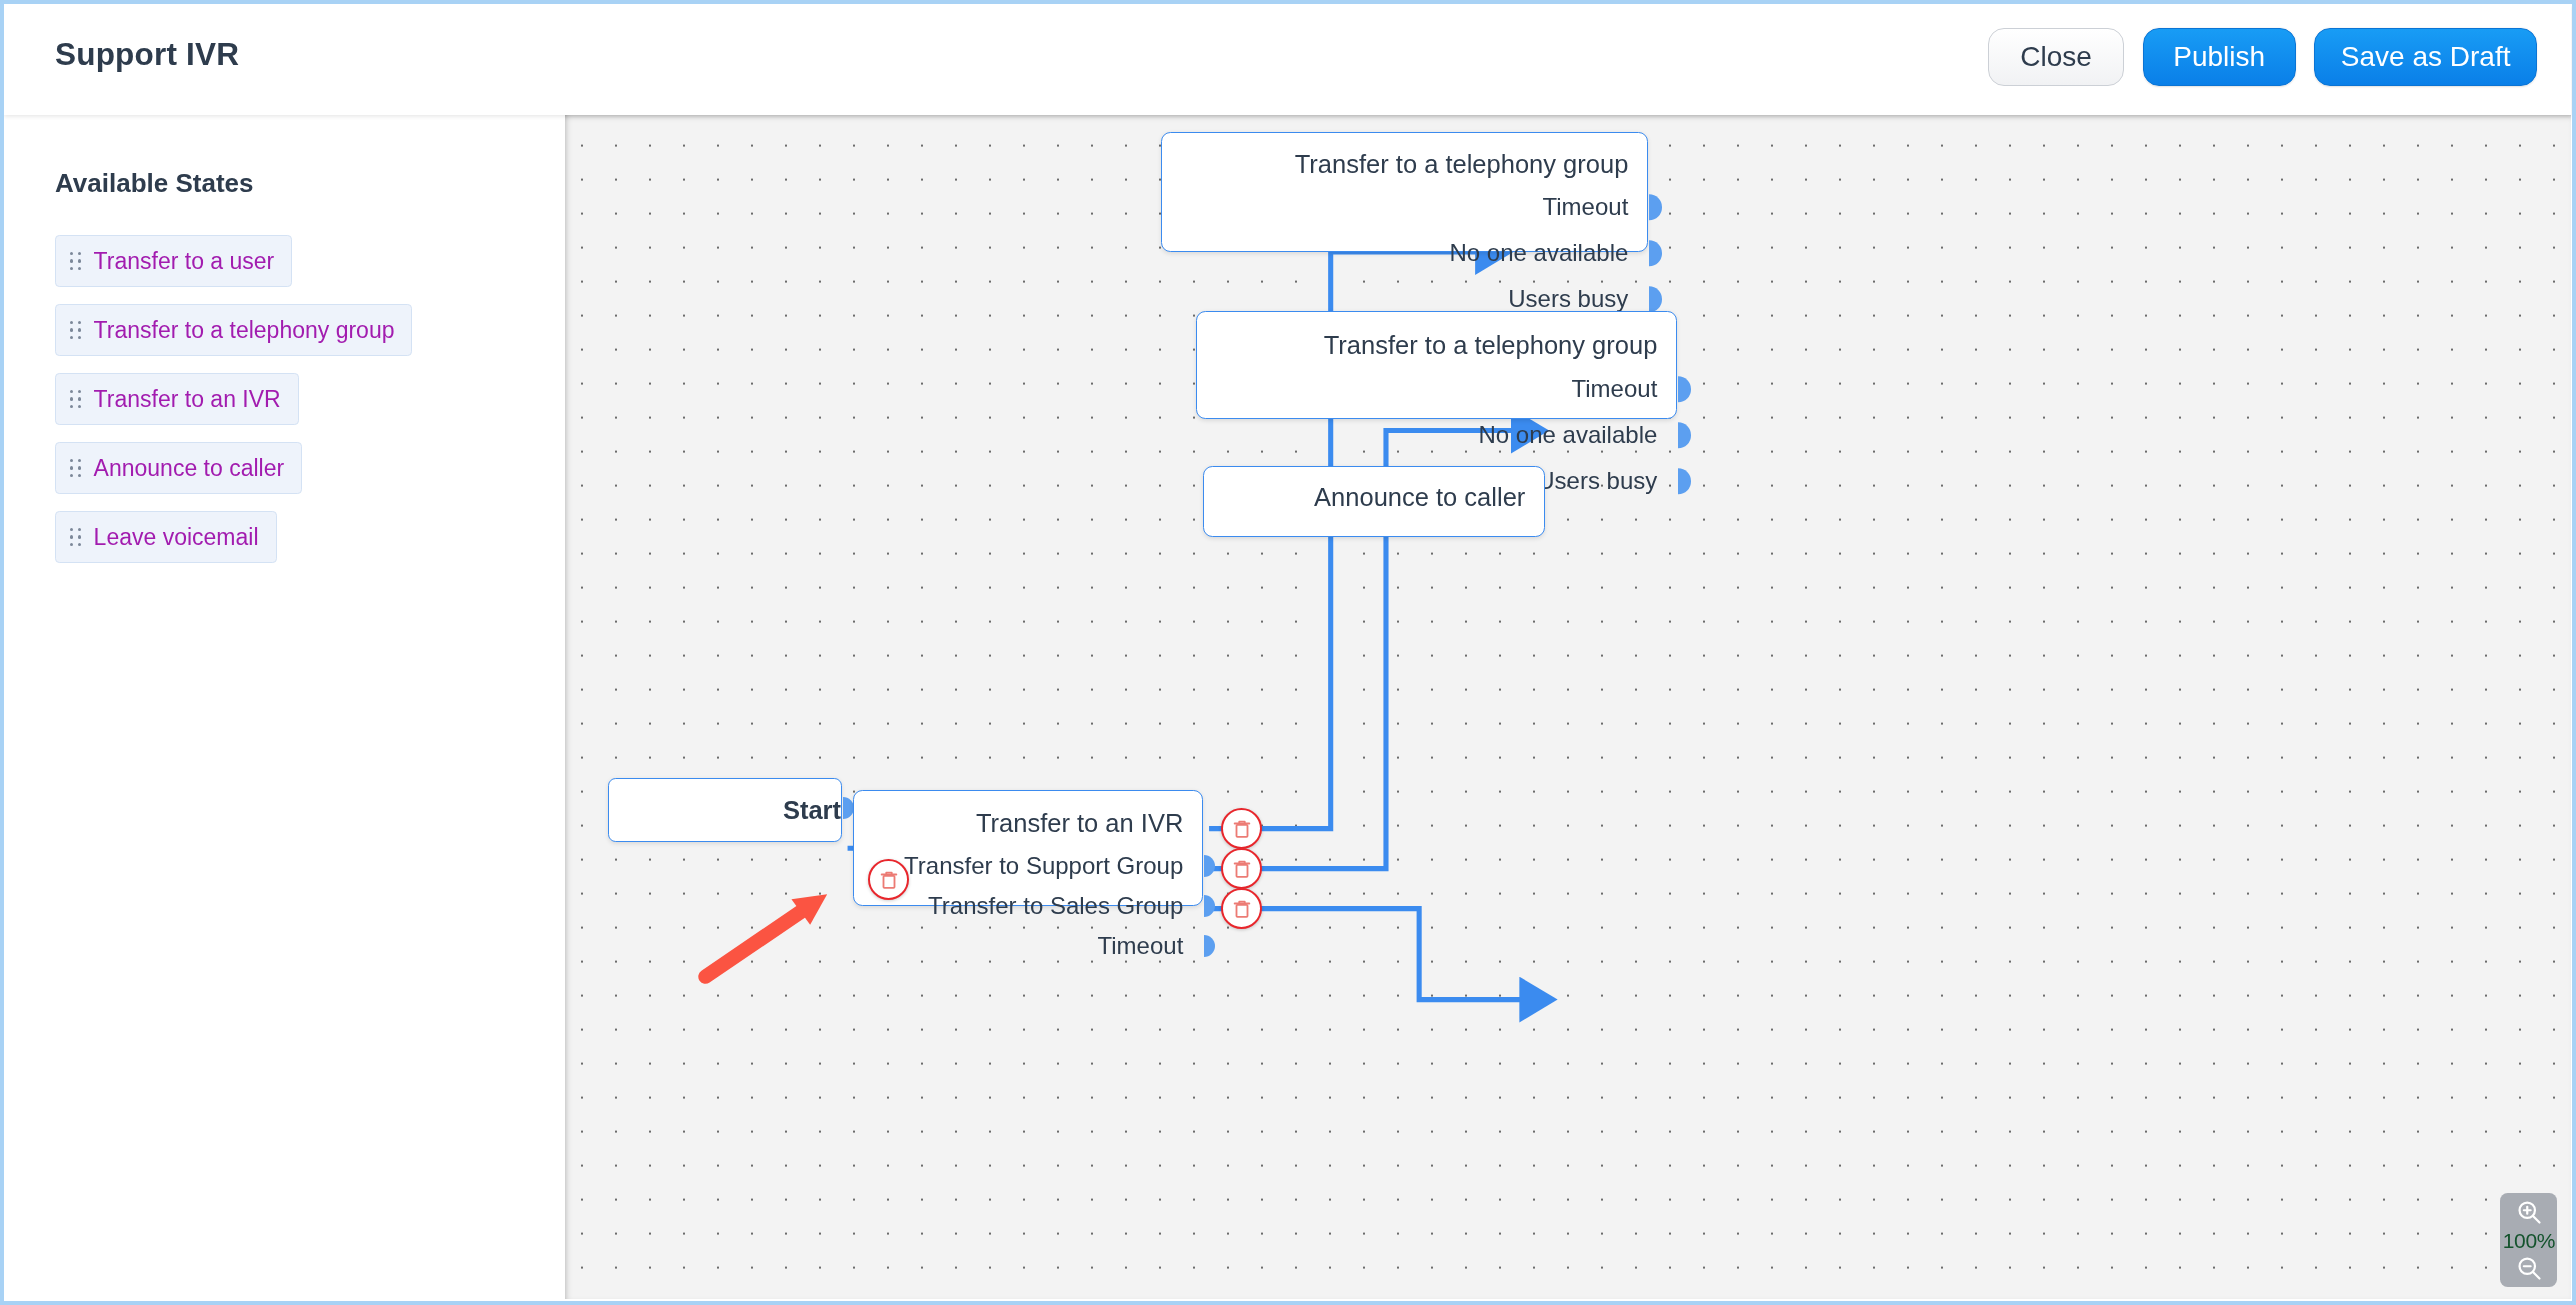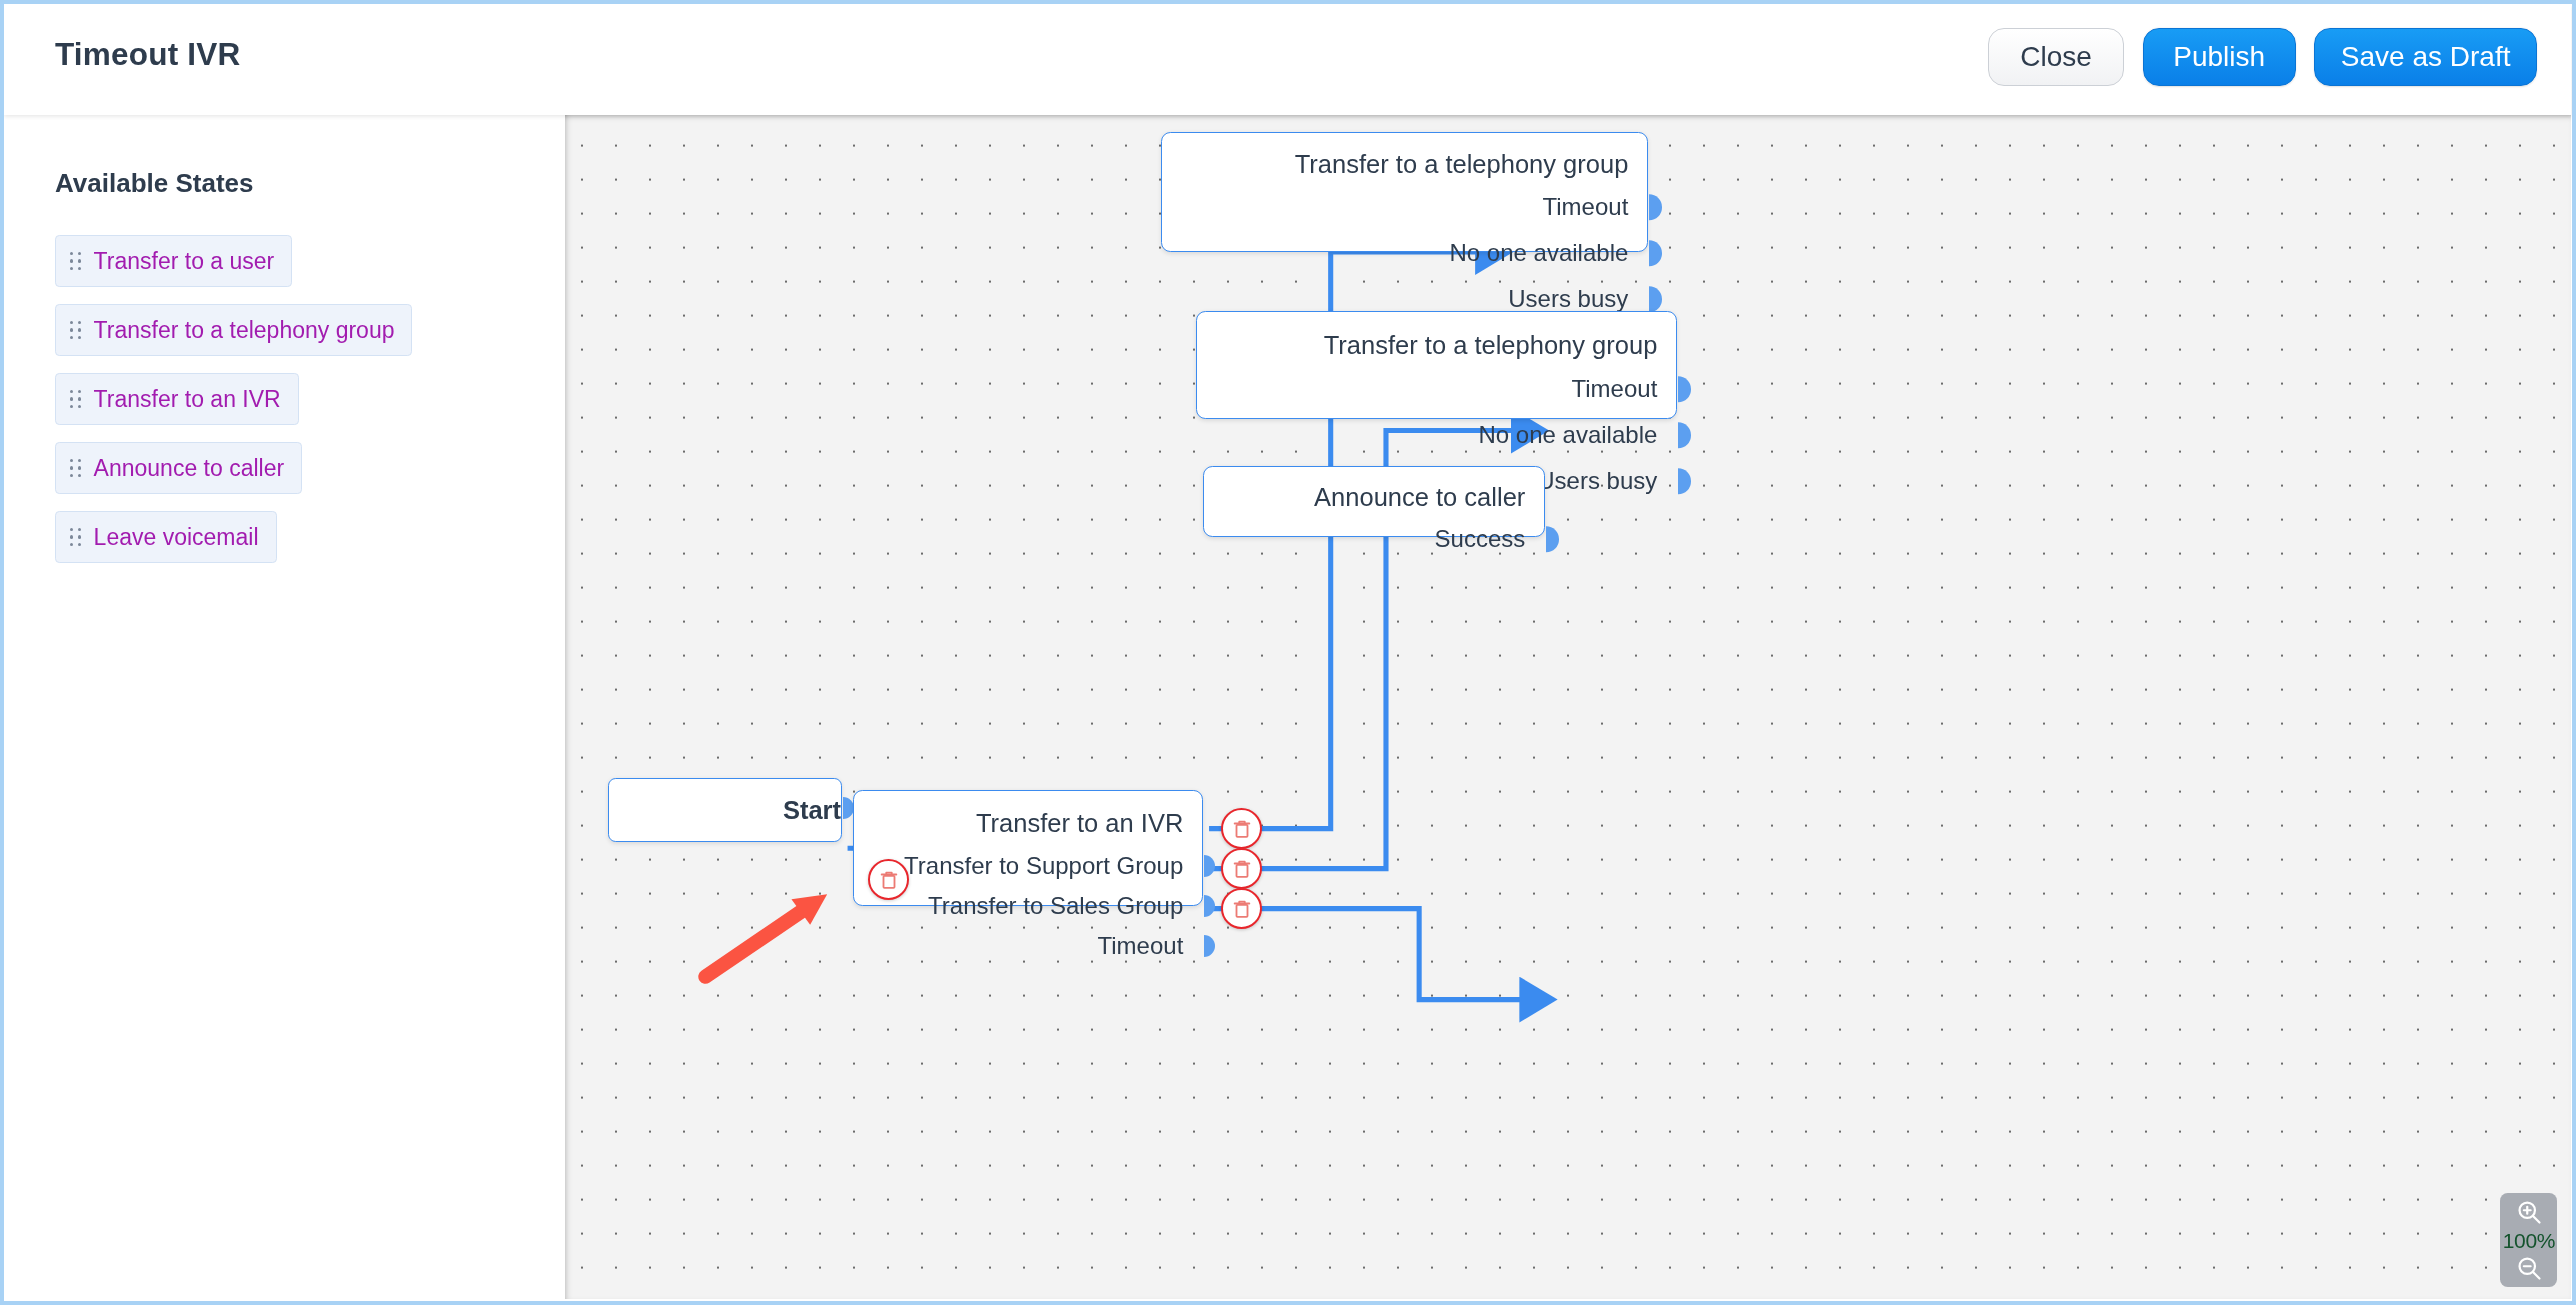--- a/index.html
+++ b/index.html
@@ -214,21 +214,21 @@
   }
   .zoom-btn{cursor:pointer;display:flex;align-items:center;justify-content:center;width:34px;height:31px;}
   #zoom-level{color:#14532d;font-size:21px;line-height:1;letter-spacing:-0.4px;}
 </style>
 </head>
 <body>
 
 <div id="app">
 
   <div id="header">
-    <div id="page-title">Timeout IVR</div>
+    <div id="page-title">Support IVR</div>
 
     <div id="header-actions">
       <div class="btn btn-close" id="btn-close">Close</div>
       <div class="btn btn-primary" id="btn-publish">Publish</div>
       <div class="btn btn-primary" id="btn-save-draft">Save as Draft</div>
     </div>
   </div>
 
   <div id="sidebar">
     <div id="sidebar-title">Available States</div>
@@ -369,24 +369,20 @@
         <span class="port-dot big"></span>
       </div>
       <div class="node-port-row">
         <span>Users busy</span>
         <span class="port-dot big"></span>
       </div>
     </div>
 
     <div class="node" id="node-announce">
       <div class="node-title">Announce to caller</div>
-      <div class="node-port-row">
-        <span>Success</span>
-        <span class="port-dot big"></span>
-      </div>
     </div>
 
     <div class="edge-delete" style="left:303px;top:744px;">
       <svg width="22" height="22" viewBox="0 0 24 24" fill="none" stroke="#ec7b74" stroke-width="2" stroke-linecap="round" stroke-linejoin="round">
         <path d="M4 6h16"></path>
           <path d="M9 6V4h6v2"></path>
           <rect x="6" y="7.5" width="12" height="13" rx="1"></rect>
       </svg>
     </div>
 

